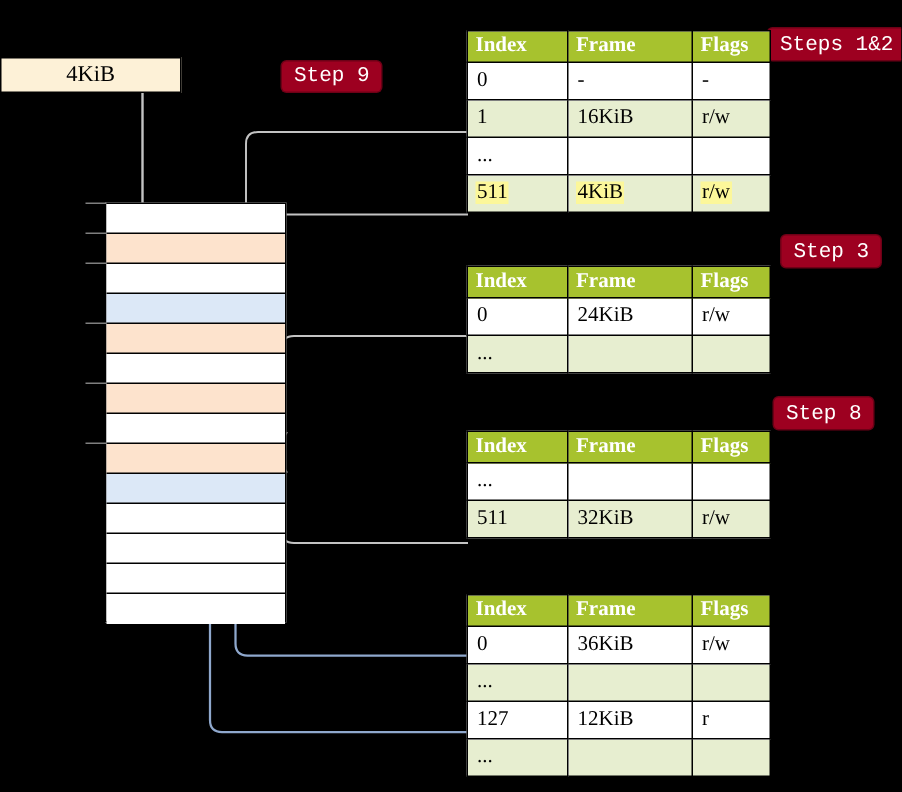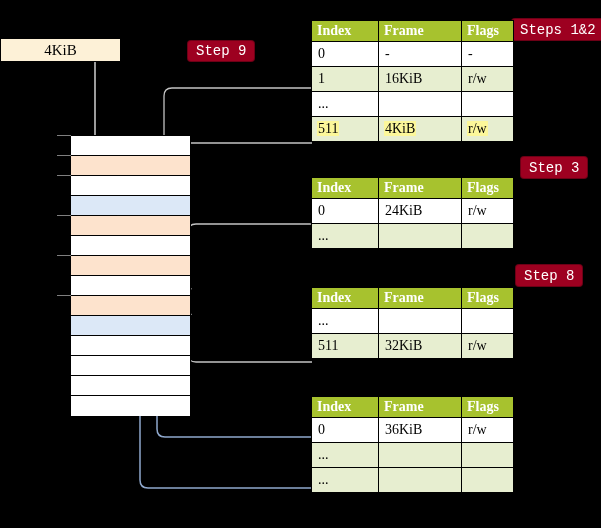--- a/index.html
+++ b/index.html
@@ -264,20 +264,25 @@
         <tr>
           <td><span class="t">0</span></td>
           <td><span class="t">36KiB</span></td>
           <td><span class="t">r/w</span></td>
         </tr>
         <tr class="alt">
           <td><span class="t">...</span></td>
           <td><span class="t"></span></td>
           <td><span class="t"></span></td>
         </tr>
+        <tr>
+          <td><span class="t">127</span></td>
+          <td><span class="t">12KiB</span></td>
+          <td><span class="t">r</span></td>
+        </tr>
         <tr class="alt">
           <td><span class="t">...</span></td>
           <td><span class="t"></span></td>
           <td><span class="t"></span></td>
         </tr>
       </tbody>
   </table>
 
 </div>
 

